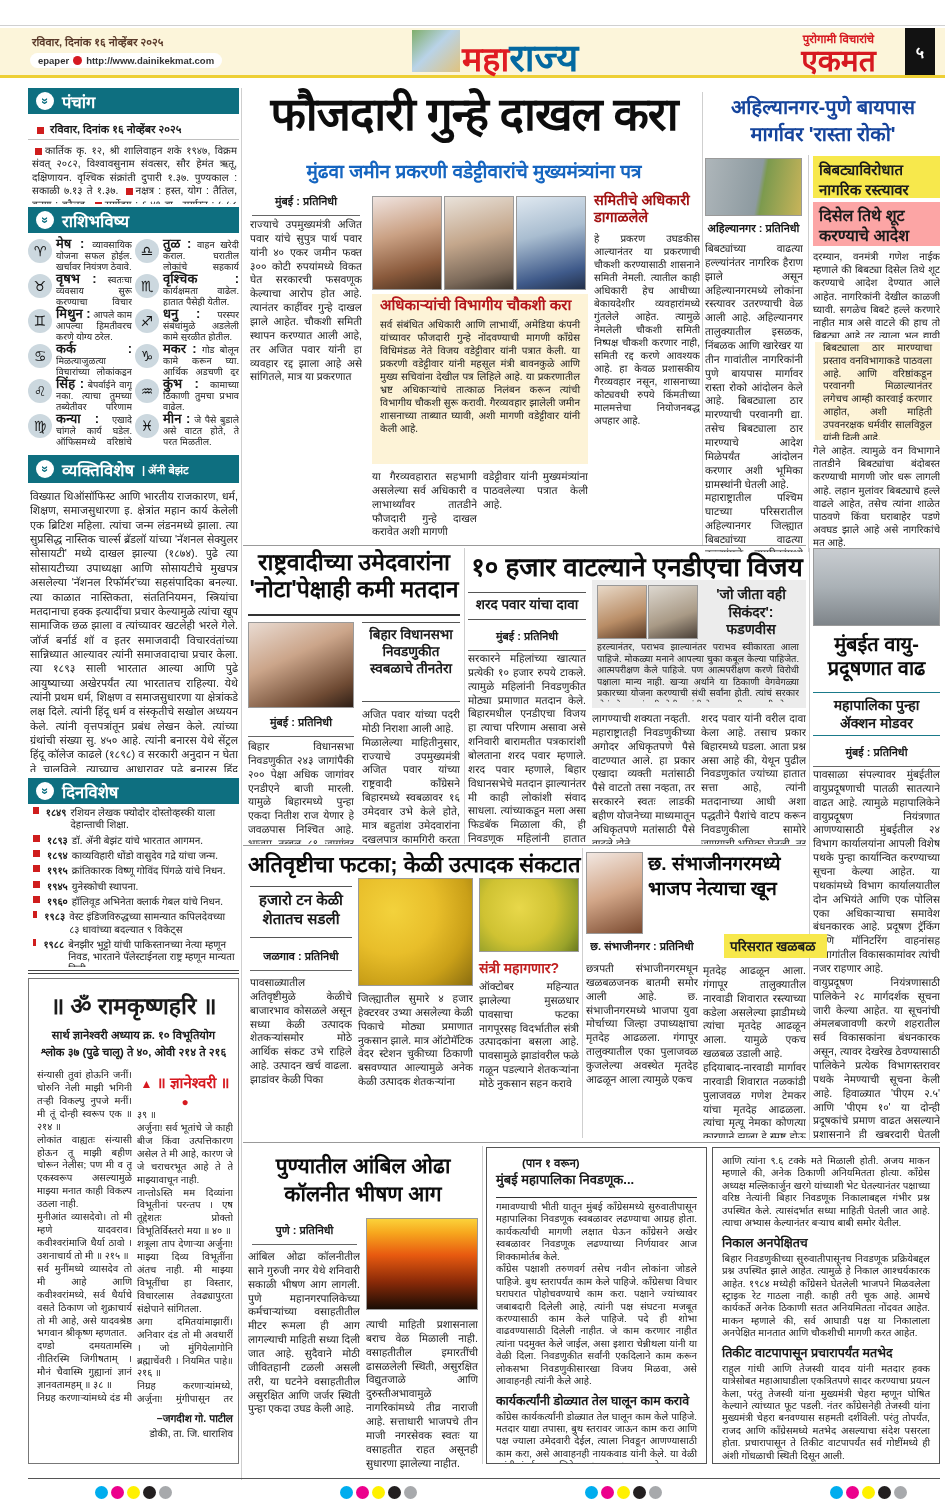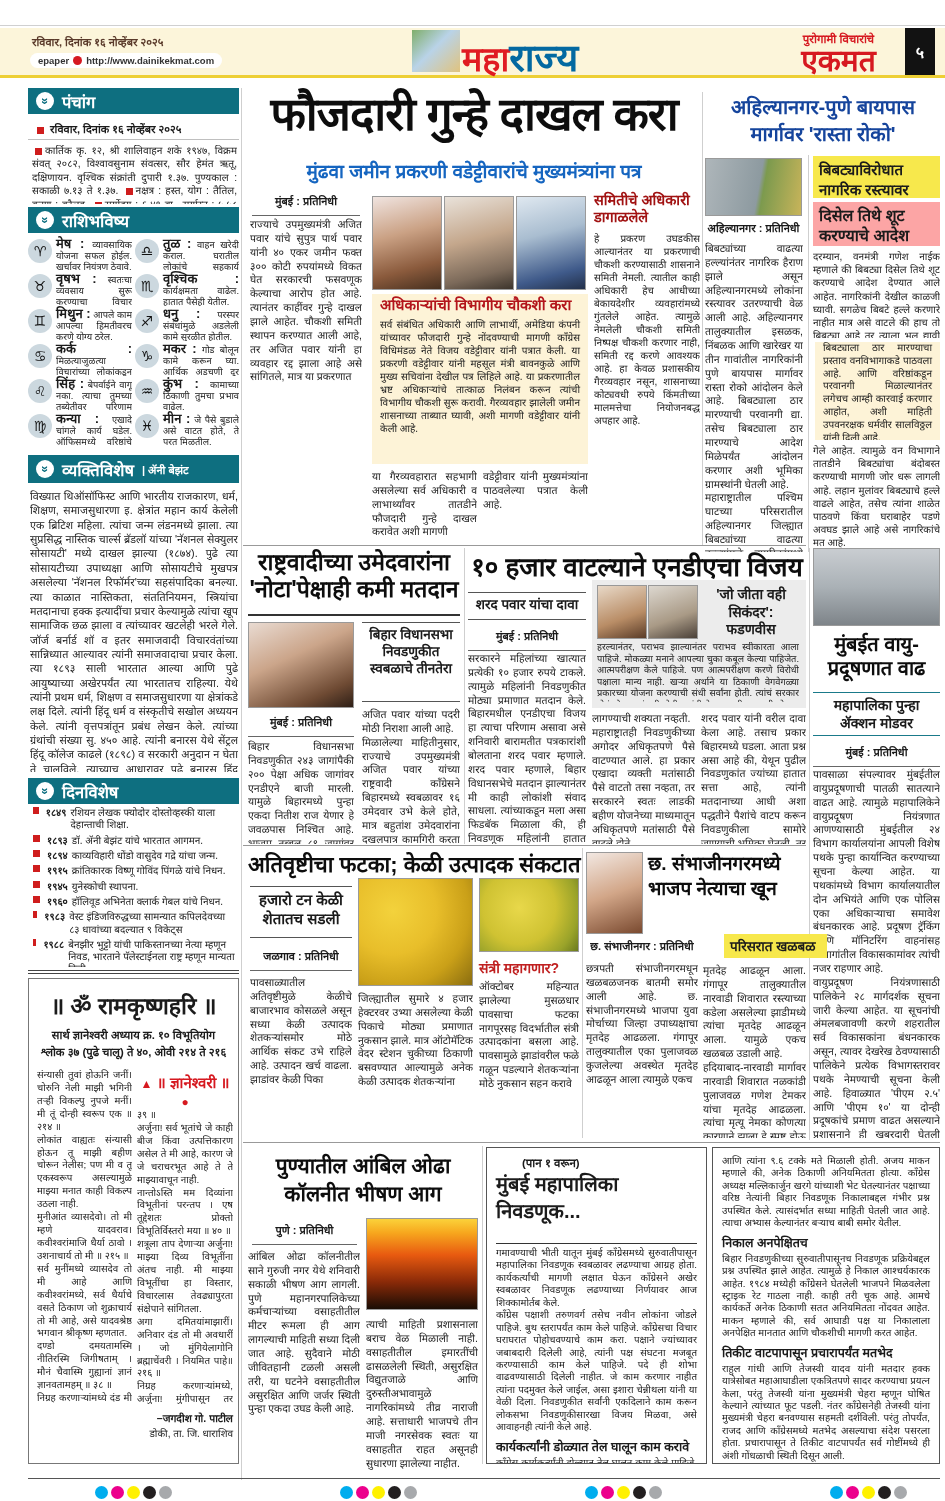--- a/index.html
+++ b/index.html
@@ -335,21 +335,21 @@
 
   <div class="hl-black" style="left:248px;top:1152px;width:230px;font-size:21px;line-height:1.35;text-align:center;">पुण्यातील आंबिल ओढा कॉलनीत भीषण आग</div>
   <div class="by" style="left:252px;top:1222px;width:105px;">पुणे : प्रतिनिधी</div>
   <div class="ph" style="left:366px;top:1218px;width:112px;height:92px;background:linear-gradient(0deg,#1a0d05 0%,#8a2a08 30%,#e85a10 60%,#f7a81e 85%,#fbd23a 100%);"></div>
   <div class="bt" style="left:366px;top:1318px;width:112px;height:158px;">त्याची माहिती प्रशासनाला बराच वेळ मिळाली नाही. वसाहतीतील इमारतींची ढासळलेली स्थिती, असुरक्षित विद्युतजाळे आणि दुरुस्तीअभावामुळे नागरिकांमध्ये तीव्र नाराजी आहे. सत्ताधारी भाजपचे तीन माजी नगरसेवक स्वतः या वसाहतीत राहत असूनही सुधारणा झालेल्या नाहीत.</div>
   <div class="bt" style="left:248px;top:1250px;width:112px;height:226px;">आंबिल ओढा कॉलनीतील साने गुरुजी नगर येथे शनिवारी सकाळी भीषण आग लागली. पुणे महानगरपालिकेच्या कर्मचाऱ्यांच्या वसाहतीतील मीटर रूमला ही आग लागल्याची माहिती सध्या दिली जात आहे. सुदैवाने मोठी जीवितहानी टळली असली तरी, या घटनेने वसाहतीतील असुरक्षित आणि जर्जर स्थिती पुन्हा एकदा उघड केली आहे.</div>
   <div class="vrule" style="left:482px;top:1146px;height:318px;"></div>
 
   <div class="borderbox" style="left:486px;top:1147px;width:221px;height:317px;">
     <div style="font-weight:800;font-size:11.5px;margin-left:26px;">(पान १ वरून)</div>
-    <div style="font-weight:800;font-size:20px;border-bottom:1.5px solid #333;padding-bottom:19px;margin-bottom:3px;">मुंबई महापालिका निवडणूक...</div>
+    <div style="font-weight:800;font-size:13px;border-bottom:1.5px solid #333;padding-bottom:9px;margin-bottom:3px;">मुंबई महापालिका निवडणूक...</div>
     <div style="font-size:9.8px;line-height:1.27;text-align:justify;">गमावण्याची भीती यातून मुंबई काँग्रेसमध्ये सुरुवातीपासून महापालिका निवडणूक स्वबळावर लढण्याचा आग्रह होता. कार्यकर्त्यांची मागणी लक्षात घेऊन काँग्रेसने अखेर स्वबळावर निवडणूक लढण्याच्या निर्णयावर आज शिक्कामोर्तब केले.</div>
     <div style="font-size:9.8px;line-height:1.27;text-align:justify;">काँग्रेस पक्षाशी तरुणवर्ग तसेच नवीन लोकांना जोडले पाहिजे. बुथ स्तरापर्यंत काम केले पाहिजे. काँग्रेसचा विचार घराघरात पोहोचवण्याचे काम करा. पक्षाने ज्यांच्यावर जबाबदारी दिलेली आहे, त्यांनी पक्ष संघटना मजबूत करण्यासाठी काम केले पाहिजे. पदे ही शोभा वाढवण्यासाठी दिलेली नाहीत. जे काम करणार नाहीत त्यांना पदमुक्त केले जाईल, असा इशारा चेन्नीथला यांनी या वेळी दिला. निवडणुकीत सर्वांनी एकदिलाने काम करून लोकसभा निवडणुकीसारखा विजय मिळवा, असे आवाहनही त्यांनी केले आहे.</div>
     <div class="boxsh">कार्यकर्त्यांनी डोळ्यात तेल घालून काम करावे</div>
     <div style="font-size:9.8px;line-height:1.27;text-align:justify;">काँग्रेस कार्यकर्त्यांनी डोळ्यात तेल घालून काम केले पाहिजे. मतदार याद्या तपासा, बुथ स्तरावर जाऊन काम करा आणि पक्ष ज्याला उमेदवारी देईल, त्याला निवडून आणण्यासाठी काम करा, असे आवाहनही नायकवाड यांनी केले. या वेळी त्यांनी मुंबई महापालिकेच्या भ्रष्ट कारभारावर जोरदार हल्ला चढवला.</div>
 
   </div>
 
   <div class="borderbox" style="left:712px;top:1147px;width:228px;height:317px;">
     <div style="font-size:9.8px;line-height:1.27;text-align:justify;">आणि त्यांना ९.६ टक्के मते मिळाली होती. अजय माकन म्हणाले की, अनेक ठिकाणी अनियमितता होत्या. काँग्रेस अध्यक्ष मल्लिकार्जुन खरगे यांच्याशी भेट घेतल्यानंतर पक्षाच्या वरिष्ठ नेत्यांनी बिहार निवडणूक निकालाबद्दल गंभीर प्रश्न उपस्थित केले. त्यासंदर्भात सध्या माहिती घेतली जात आहे. त्याचा अभ्यास केल्यानंतर बऱ्याच बाबी समोर येतील.</div>
     <div class="boxsh">निकाल अनपेक्षितच</div>

